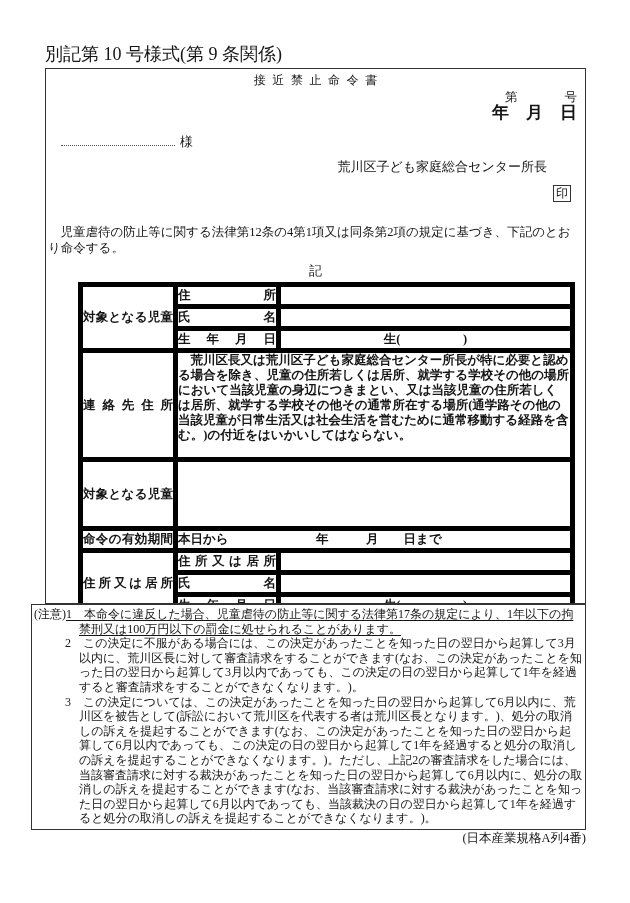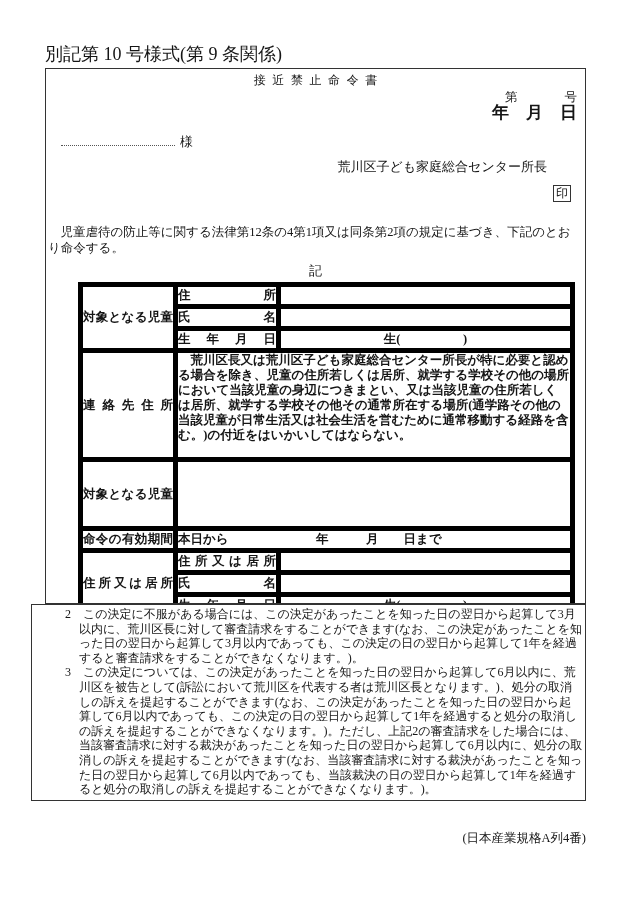--- a/index.html
+++ b/index.html
@@ -119,17 +119,18 @@
     <tr class="h17">
       <td class="sub">生年月日</td>
       <td class="val-center">生(　　　　　)</td>
     </tr>
   </tbody>
     </table>
 
 </div>
 
 <div class="notes-box">
+  <p class="note note-1"><span>(注意)</span><span class="u">1　本命令に違反した場合、児童虐待の防止等に関する法律第17条の規定により、1年以下の拘禁刑又は100万円以下の罰金に処せられることがあります。</span></p>
   <p class="note note-n"><span>2　この決定に不服がある場合には、この決定があったことを知った日の翌日から起算して3月以内に、荒川区長に対して審査請求をすることができます(なお、この決定があったことを知った日の翌日から起算して3月以内であっても、この決定の日の翌日から起算して1年を経過すると審査請求をすることができなくなります。)。</span></p>
   <p class="note note-n"><span>3　この決定については、この決定があったことを知った日の翌日から起算して6月以内に、荒川区を被告として(訴訟において荒川区を代表する者は荒川区長となります。)、処分の取消しの訴えを提起することができます(なお、この決定があったことを知った日の翌日から起算して6月以内であっても、この決定の日の翌日から起算して1年を経過すると処分の取消しの訴えを提起することができなくなります。)。ただし、上記2の審査請求をした場合には、当該審査請求に対する裁決があったことを知った日の翌日から起算して6月以内に、処分の取消しの訴えを提起することができます(なお、当該審査請求に対する裁決があったことを知った日の翌日から起算して6月以内であっても、当該裁決の日の翌日から起算して1年を経過すると処分の取消しの訴えを提起することができなくなります。)。</span></p>
 </div>
 
 <div class="jis">(日本産業規格A列4番)</div>
 
 </body></html>

